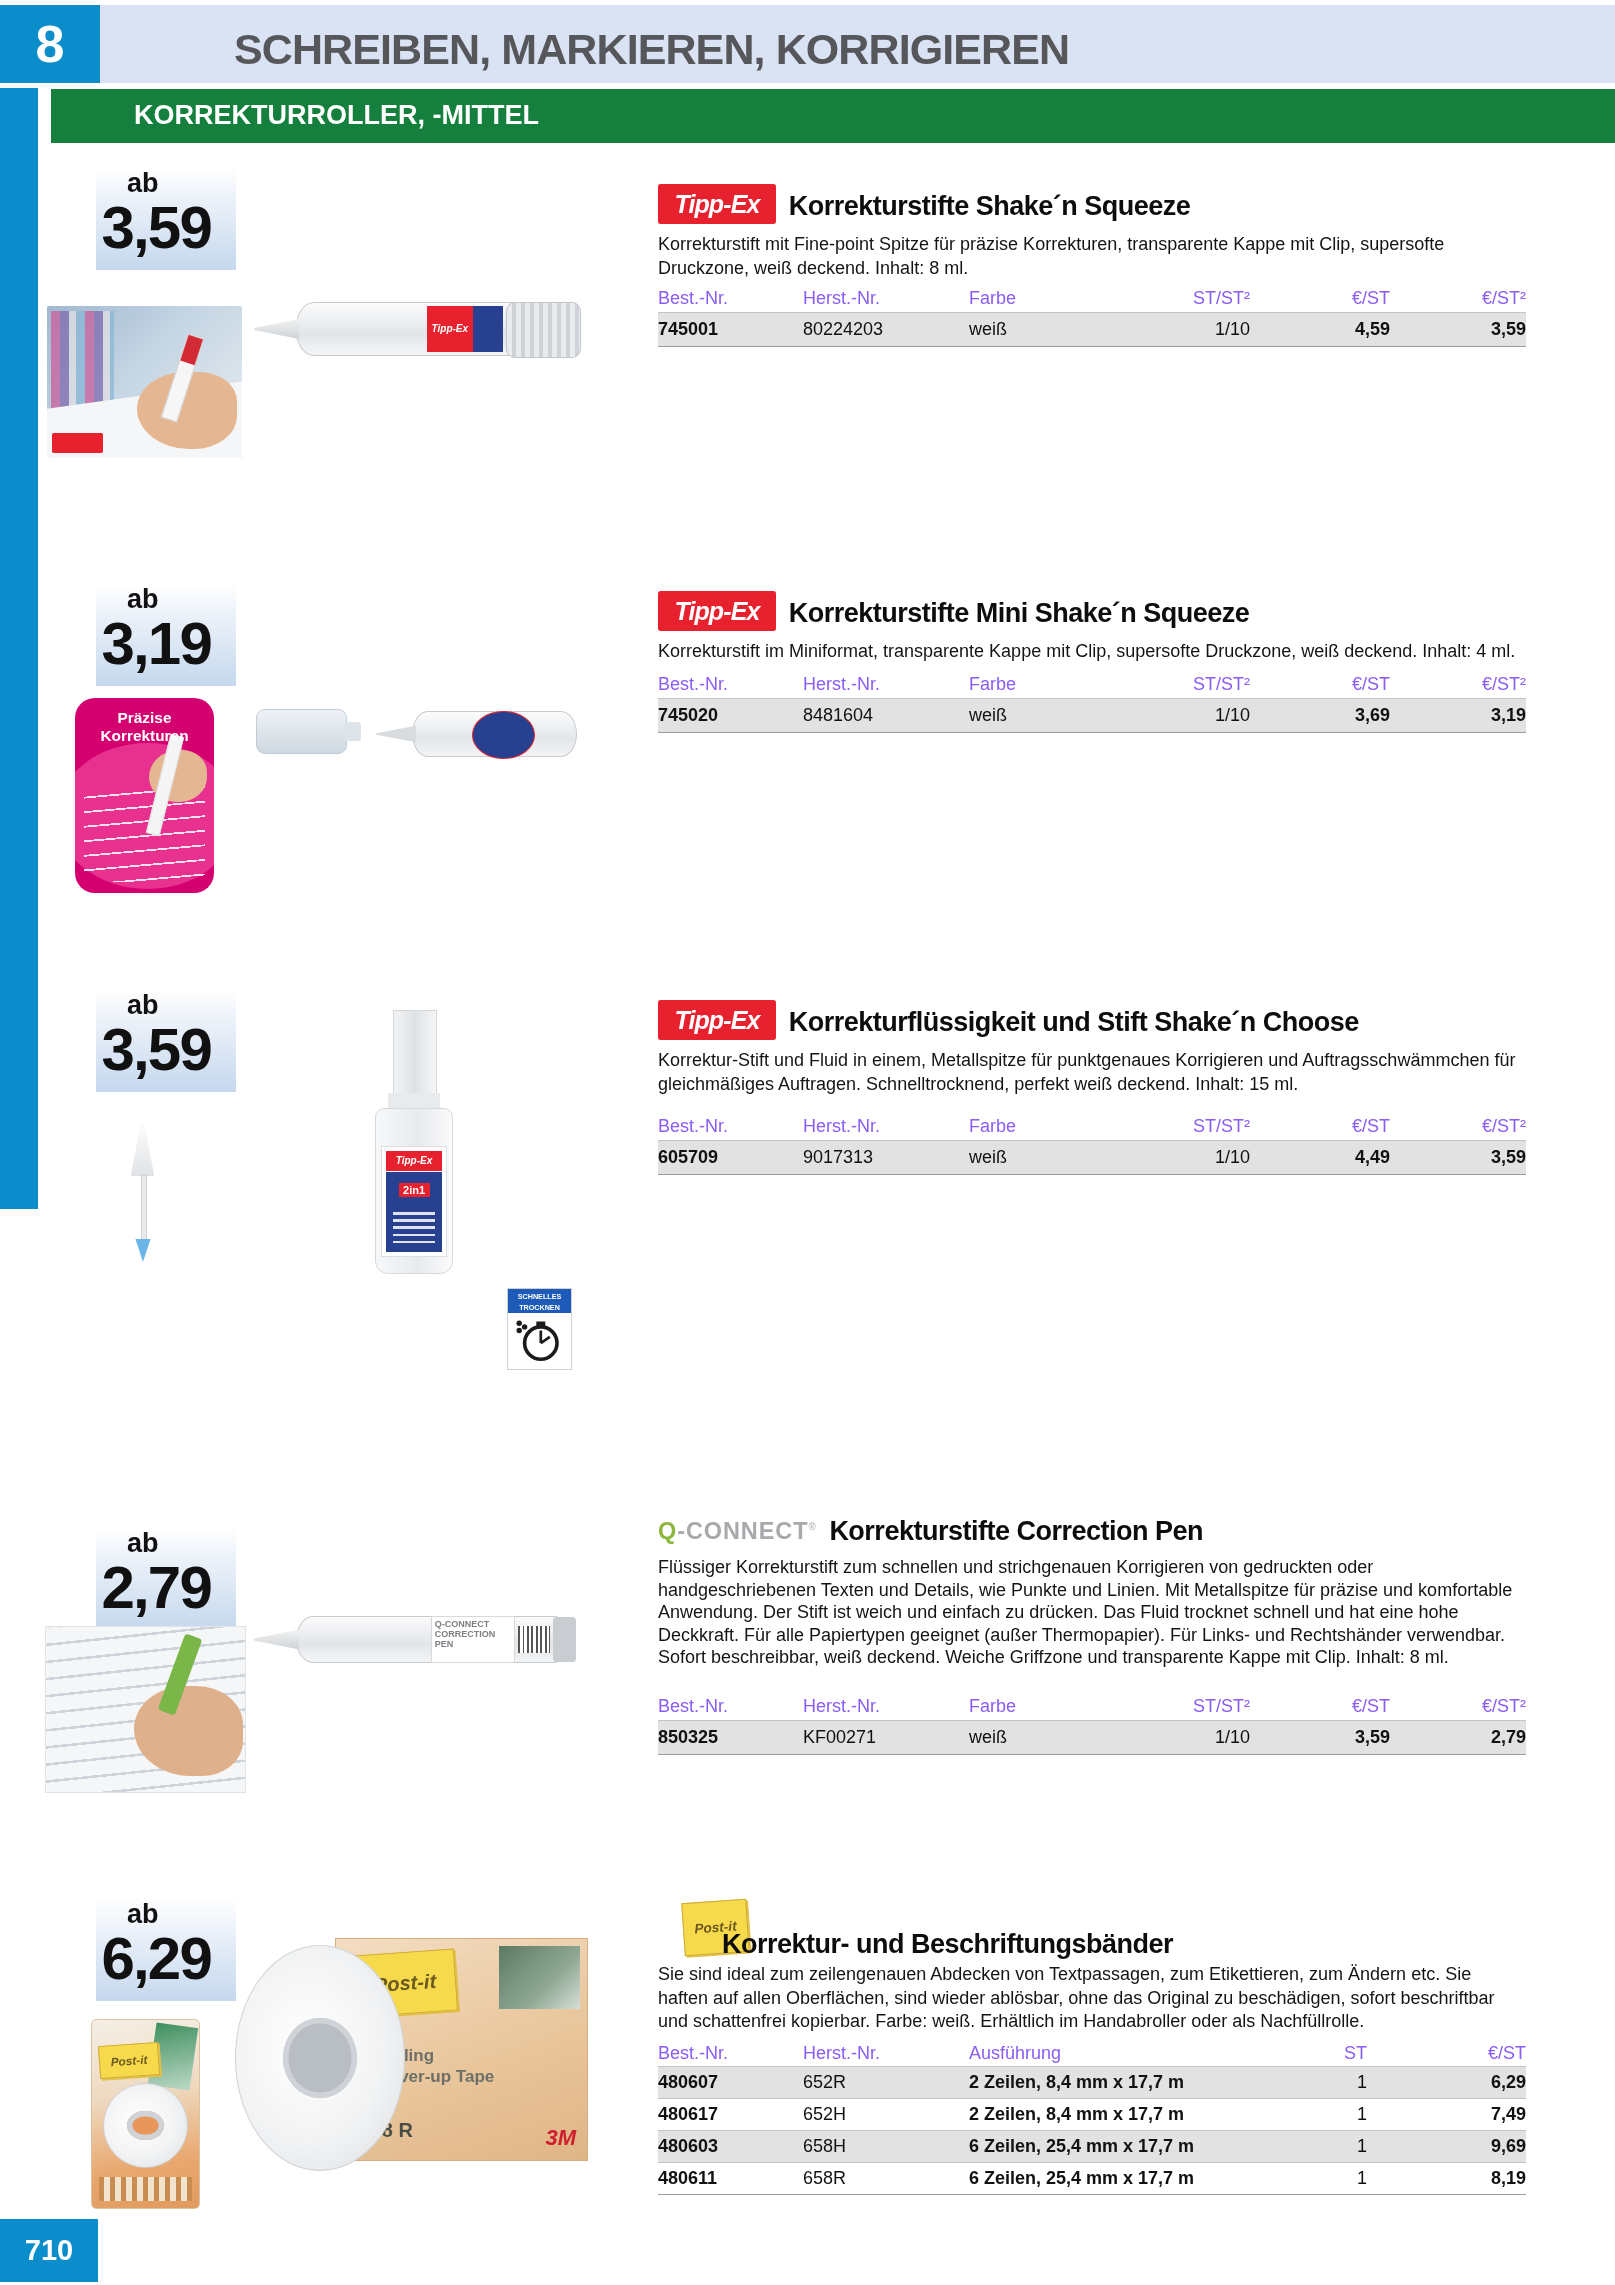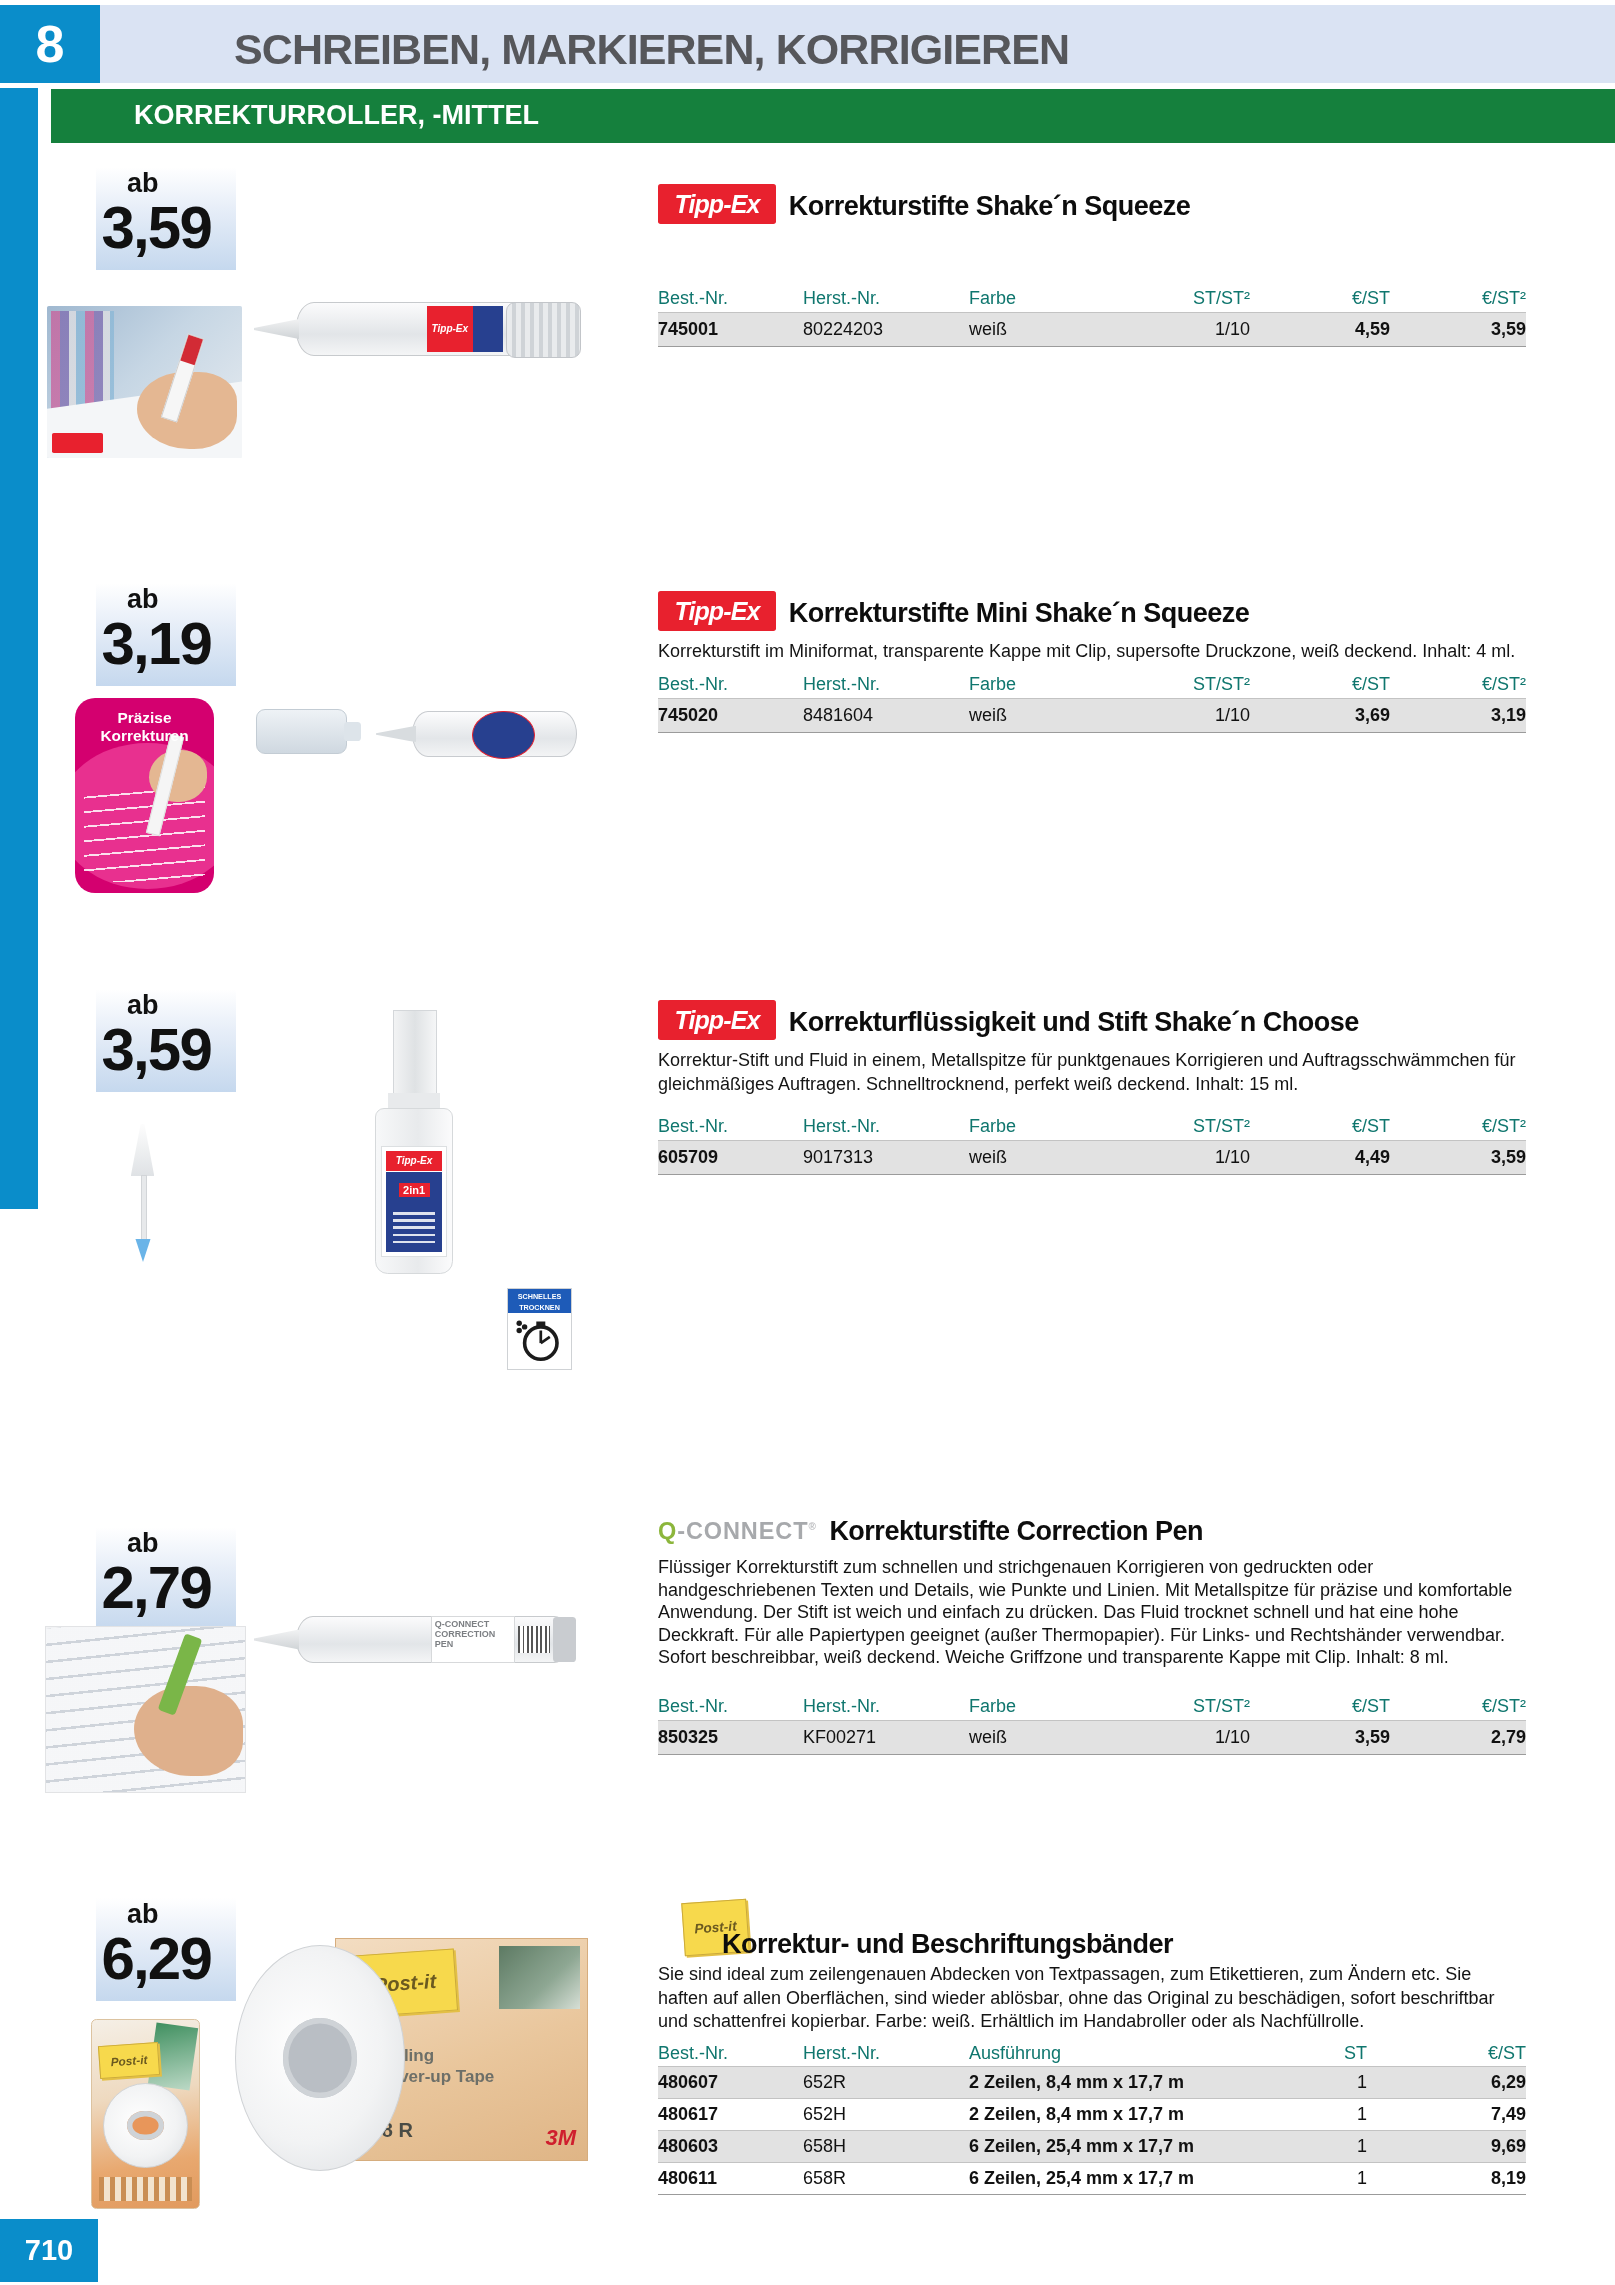--- a/index.html
+++ b/index.html
@@ -36,21 +36,21 @@
   .pdesc{font-size:18px;line-height:23.5px;color:#141414;}
 
   
   .tbl{position:absolute;left:0;width:868px;}
   .tr{display:grid;align-items:center;}
   .t6 .tr{grid-template-columns:145px 166px 100px 181px 140px 136px;}
   .t5 .tr{grid-template-columns:145px 166px 271px 127px 159px;}
   .tr>div{font-size:18px;}
   .tr>div:nth-child(n+4){text-align:right;}
   .thead{height:27px;}
-  .thead>div{font-weight:normal;color:#0f766e;}
+  .thead>div{font-weight:normal;color:#8b5cf6;}
   .drow{height:33px;border-top:0.9px solid #c3c3c3;}
   .drow.gray{background:#e2e2e2;}
   .tbl{border-bottom:1.8px solid #9b9b9b;}
   .b{font-weight:bold;}
 
   
   .img{position:absolute;}
   .photo1{background:linear-gradient(135deg,#9fb8d0 0%,#c6d6e4 45%,#e9edf1 100%);border-radius:1.8px;overflow:hidden;}
   .photo1 .paper{position:absolute;left:-18px;bottom:-27px;width:130%;height:60%;background:#f4f6f8;transform:rotate(-8deg);}
   .photo1 .hand{position:absolute;right:5.4px;bottom:9px;width:100px;height:77px;background:#e4b792;border-radius:50% 40% 45% 55%;}
@@ -171,20 +171,21 @@
     <div class="tip"></div>
     <div class="lab-red">Tipp-Ex</div>
     <div class="lab-blue"></div>
     <div class="cap"></div>
   </div>
   <div class="content" style="top:184px;">
     <div class="brandrow">
       <div class="tippex-logo">Tipp-Ex</div>
       <div class="ptitle">Korrekturstifte Shake´n Squeeze</div>
     </div>
+    <div class="pdesc" style="margin-top:9px;">Korrekturstift mit Fine-point Spitze für präzise Korrekturen, transparente Kappe mit Clip, supersofte Druckzone, weiß deckend. Inhalt: 8 ml.</div>
   </div>
   <div class="tbl t6" style="left:658px;top:285px;">
     <div class="tr thead">
       <div>Best.-Nr.</div>
       <div>Herst.-Nr.</div>
       <div>Farbe</div>
       <div>ST/ST²</div>
       <div>€/ST</div>
       <div>€/ST²</div>
     </div>

